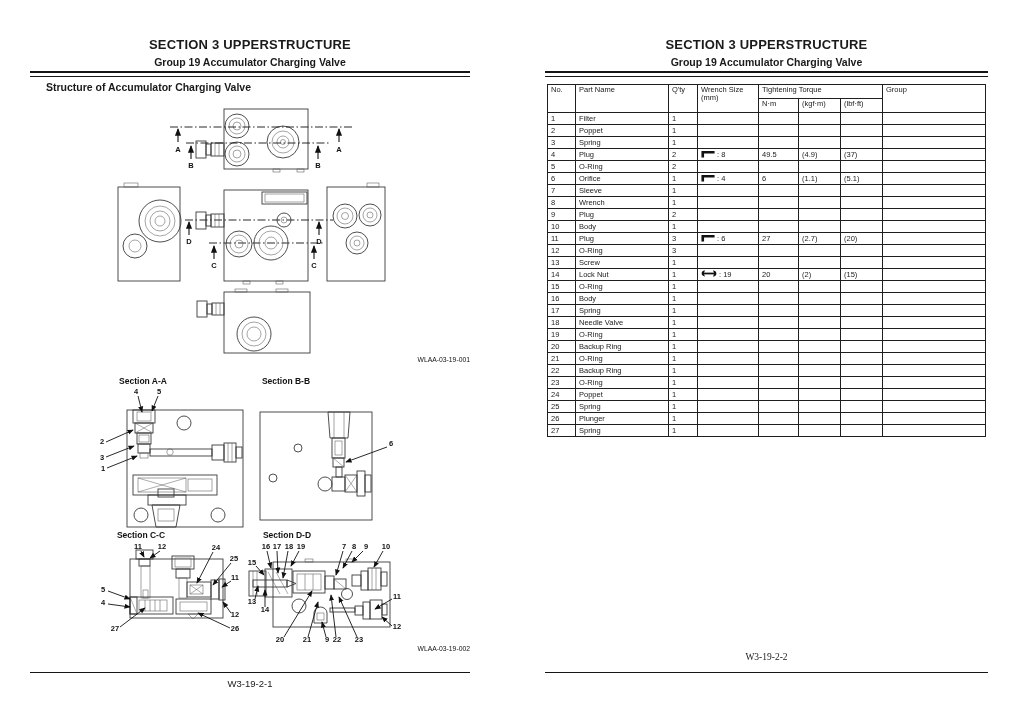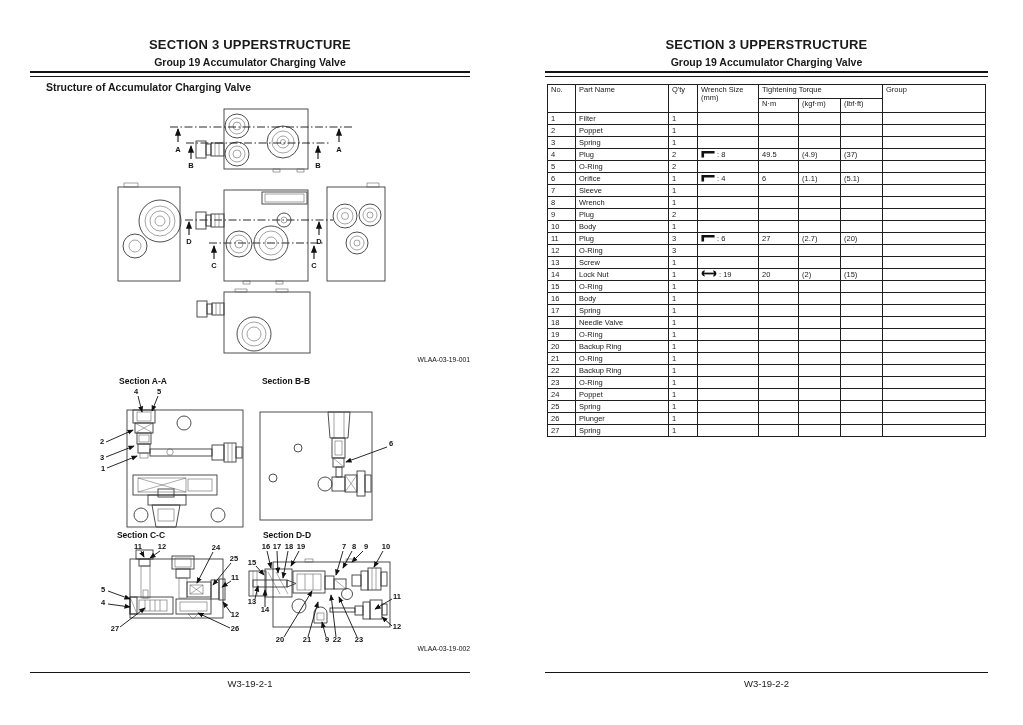--- a/index.html
+++ b/index.html
@@ -673,13 +673,13 @@
           <td></td>
           <td></td>
           <td></td>
           <td></td>
     </tr>
   </tbody>
 </table>
 </div>
 
 <div class="abs foot-line w-r" style="left:545px;top:672px;"></div>
-<div class="abs pagenum w-r" style="left:545px;top:678px;">W3-19-2-2</div>
+<div class="abs pagenum w-r" style="left:545px;top:652px;font-family:Liberation Serif, serif;">W3-19-2-2</div>
 
 </body></html>

